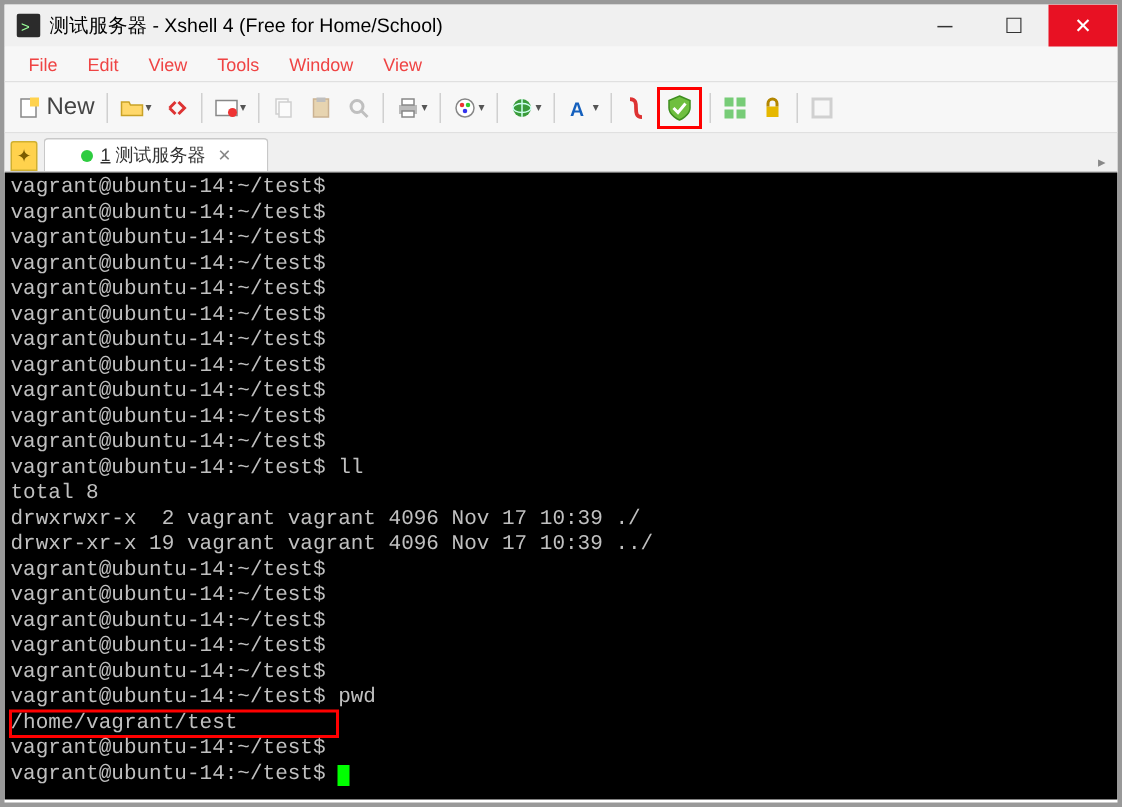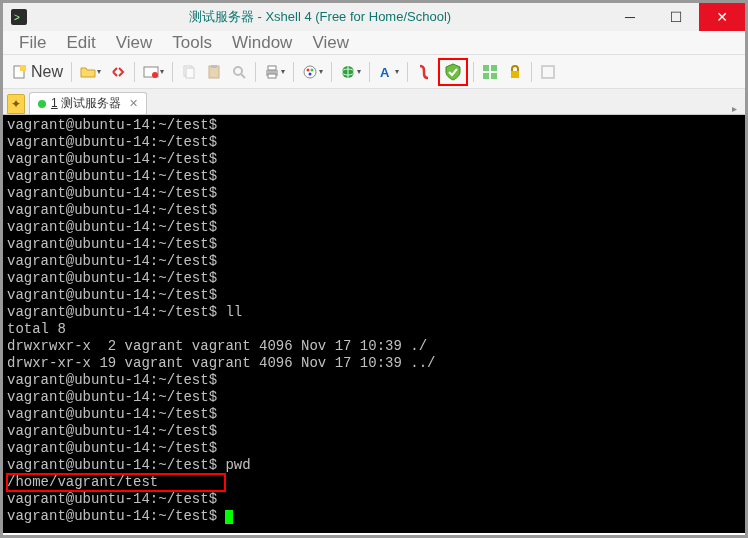--- a/index.html
+++ b/index.html
@@ -1,33 +1,33 @@
 <!DOCTYPE html>
 <html><head>
 <meta charset="utf-8">
 <style>
 * { margin: 0; padding: 0; box-sizing: border-box; }
 body { font-family: "Microsoft YaHei", Tahoma, sans-serif; font-size: 12px; background: #fff; width: 748px; height: 538px; overflow: hidden; position: relative; border: 3px solid #999; }
 .titlebar { height: 28px; background: #f0f0f0; display: flex; align-items: center; padding: 0 0 0 8px; position: relative; }
 .titlebar .ticon { width: 16px; height: 16px; margin-right: 6px; display: inline-flex; }
-.titlebar .title { flex: 1; text-align: center; color: #0f766e; font-size: 13px; }
+.titlebar .title { flex: 1; color: #000000; font-size: 13px; }
 .winbtns { display: flex; height: 100%; }
 .winbtn { width: 46px; height: 100%; display: flex; align-items: center; justify-content: center; font-size: 14px; color: #333; }
 .winbtn.close { background: #e81123; color: #fff; }
 .menubar { height: 24px; display: flex; align-items: center; padding: 0 8px; gap: 4px; background: #f7f7f7; border-bottom: 1px solid #e0e0e0; }
-.menubar span { padding: 2px 8px; font-size: 17px; color: #737373; }
+.menubar span { padding: 2px 8px; font-size: 12px; color: #ef4444; }
 .toolbar { height: 34px; display: flex; align-items: center; padding: 0 6px; gap: 3px; background: #f7f7f7; border-bottom: 1px solid #e0e0e0; }
 .tbtn { height: 24px; display: inline-flex; align-items: center; justify-content: center; padding: 0 3px; border-radius: 2px; }
 .tbtn .lbl { margin-left: 3px; color: #444; font-size: 16px; }
 .sep { width: 1px; height: 20px; background: #d0d0d0; margin: 0 2px; }
 .dd { font-size: 8px; color: #555; margin-left: 1px; }
 .highlight-box { border: 2px solid #ff0000; padding: 0 1px; }
 .tabbar { height: 26px; display: flex; align-items: flex-end; background: #f0f0f0; border-bottom: 1px solid #c8c8c8; padding-left: 4px; }
 .tabplus { width: 18px; height: 20px; display: flex; align-items: center; justify-content: center; background: #ffd24d; border: 1px solid #d0b030; border-radius: 2px 2px 0 0; margin-right: 4px; font-size: 12px; color: #7a5c00; }
-.tab { height: 22px; display: flex; align-items: center; padding: 0 8px; border: 1px solid #c8c8c8; border-bottom: none; background: #fff; margin-right: 2px; border-radius: 3px 3px 0 0; }
+.tab { height: 22px; display: flex; align-items: center; padding: 0 24px; border: 1px solid #c8c8c8; border-bottom: none; background: #fff; margin-right: 2px; border-radius: 3px 3px 0 0; }
 .tab.inactive { background: #eee; }
 .tab .dot { width: 8px; height: 8px; border-radius: 50%; background: #2ecc40; margin-right: 5px; }
 .tab .txt { font-size: 12px; color: #333; }
 .tab .txt u { text-decoration: underline; }
 .tab .closex { margin-left: 8px; font-size: 11px; color: #888; }
 .tabbar .arrow { margin-left: auto; padding: 0 8px; color: #888; font-size: 10px; }
 .terminal { background: #000; color: #c0c0c0; font-family: "Courier New", monospace; font-size: 14px; line-height: 17px; padding: 2px 4px; white-space: pre; position: relative; height: 418px; overflow: hidden; }
 .terminal .annot-red { outline: 2px solid #ff0000; outline-offset: -1px; display: inline-block; }
 .terminal .cursor { display: inline-block; width: 8px; height: 14px; background: #00ff00; vertical-align: text-bottom; }
 .watermark { position: absolute; right: 6px; bottom: 6px; display: flex; align-items: center; color: #fff; font-weight: bold; font-style: italic; font-size: 18px; text-shadow: 0 0 3px #000; }

